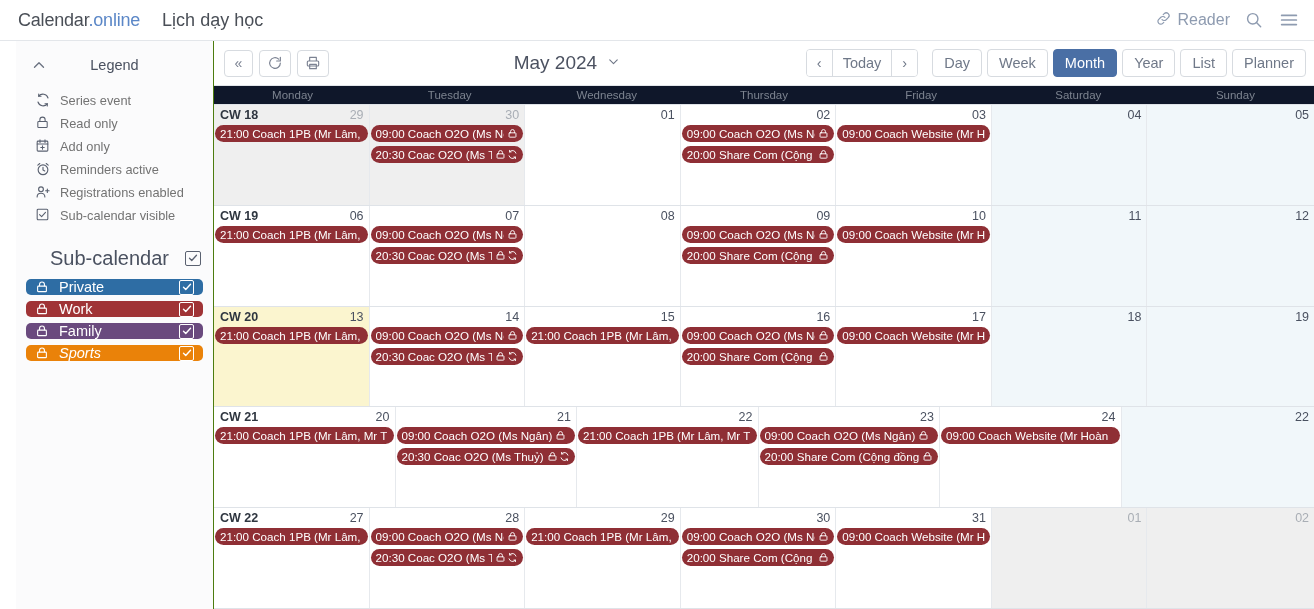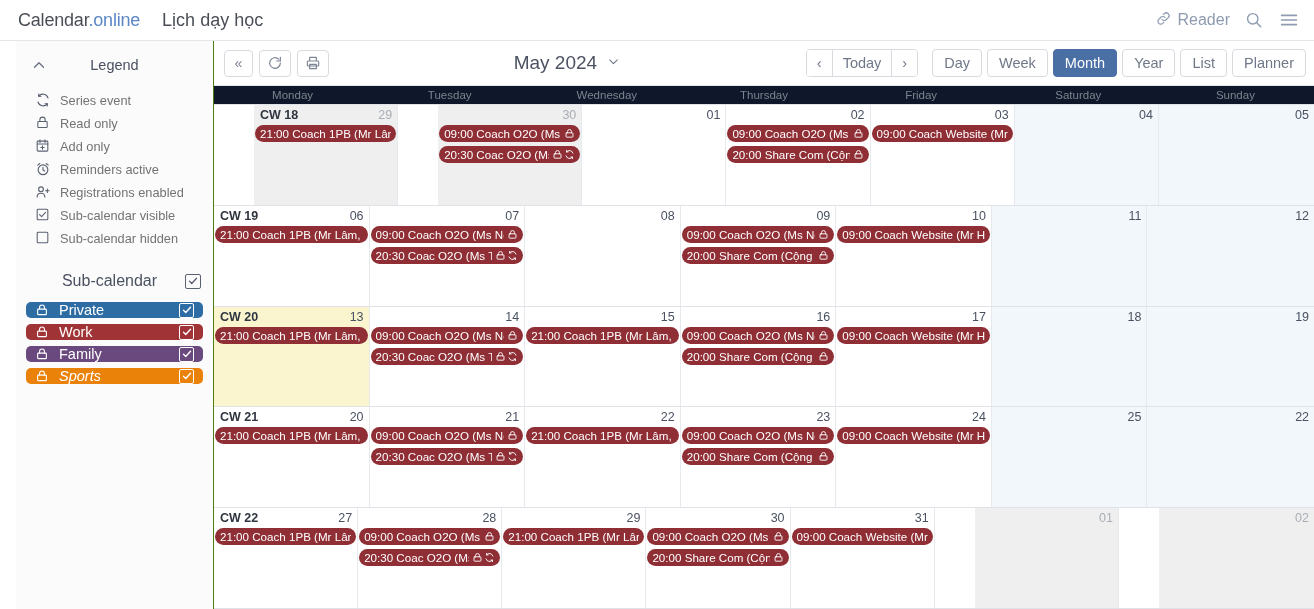--- a/index.html
+++ b/index.html
@@ -107,21 +107,21 @@
   .subcal-head {
     display: flex;
     align-items: center;
     margin-top: 22px;
     padding: 0 12px 0 0;
     height: 26px;
   }
   .subcal-head-label {
     flex: 1;
     text-align: center;
-    font-size: 16px;
+    font-size: 20px;
     color: #4a5160;
     padding-left: 18px;
   }
   .subcal-head .cbox { flex: 0 0 16px; }
   .cbox {
     width: 15px; height: 15px;
     border: 1.4px solid #5a6170;
     border-radius: 2px;
     display: flex; align-items: center; justify-content: center;
     background: transparent;
@@ -248,21 +248,21 @@
     flex: 1 1 0;
     min-width: 0;
     border-right: 1px solid #e6e9ed;
     position: relative;
     background: #ffffff;
     padding: 3px 0 0 0;
     overflow: hidden;
   }
   .day-cell:last-child { border-right: none; padding-left: 12px; }
   .day-cell.weekend { background: #f1f7fa; }
-  .day-cell.othermonth { background: #efefef; margin-left: 40px; }
+  .day-cell.othermonth { background: #efefef; }
   .day-cell.today { background: #fbf5cf; }
 
   .day-head {
     display: flex;
     align-items: baseline;
     padding: 0 5px 1px 6px;
     height: 17px;
   }
   .cw-label {
     font-size: 12.5px;
@@ -410,28 +410,20 @@
       <div class="legend-item">
         <span class="lg-icon">
           <svg width="15" height="15" viewBox="0 0 24 24" fill="none" stroke="#5a6170" stroke-width="1.7" stroke-linecap="round" stroke-linejoin="round">
             <rect x="3.5" y="3.5" width="17" height="17" rx="1.6"></rect>
             <path d="M7.3 12.2l3.3 3.3 6.2-7"></path>
           </svg>
         </span>
         <span>Sub-calendar visible</span>
       </div>
 
-      <div class="legend-item">
-        <span class="lg-icon">
-          <svg width="15" height="15" viewBox="0 0 24 24" fill="none" stroke="#5a6170" stroke-width="1.7">
-            <rect x="3.5" y="3.5" width="17" height="17" rx="1.6"></rect>
-          </svg>
-        </span>
-        <span>Sub-calendar hidden</span>
-      </div>
     </div>
 
     <div class="subcal-head">
       <div class="subcal-head-label">Sub-calendar</div>
       <div class="cbox">
         <svg width="12" height="12" viewBox="0 0 24 24" fill="none" stroke="#5a6170" stroke-width="2.6" stroke-linecap="round" stroke-linejoin="round">
           <path d="M5 12.5l4.5 4.5L19 6.5"></path>
         </svg>
       </div>
     </div>
@@ -960,26 +952,20 @@
               <span class="daynum">24</span>
             </div>
             <div class="events">
               <div class="event" style="background: rgb(143, 47, 53);">
                 <span class="ev-text">09:00 Coach Website (Mr Hoàn</span>
               </div>
             </div>
           </div>
           <div class="day-cell weekend">
             <div class="day-head">
-              <span class="daynum">25</span>
-            </div>
-            <div class="events"></div>
-          </div>
-          <div class="day-cell weekend">
-            <div class="day-head">
               <span class="daynum">22</span>
             </div>
             <div class="events"></div>
           </div>
         </div>
         <div class="week-row">
           <div class="day-cell">
             <div class="day-head">
               <span class="cw-label">CW 22</span>
               <span class="daynum">27</span>

